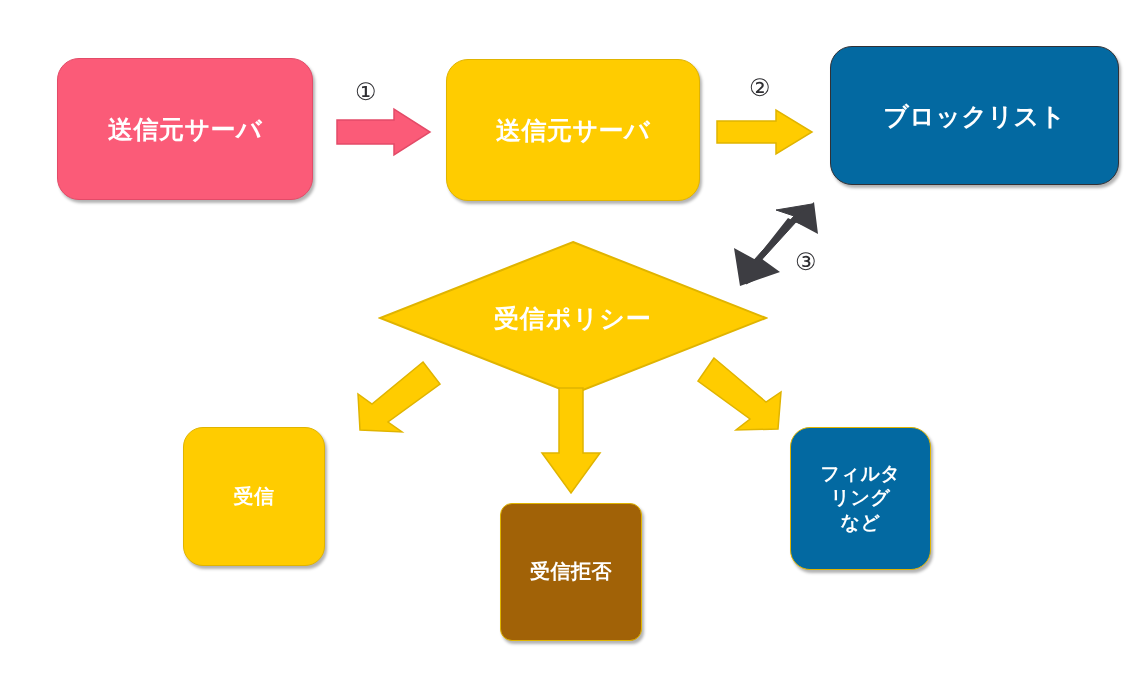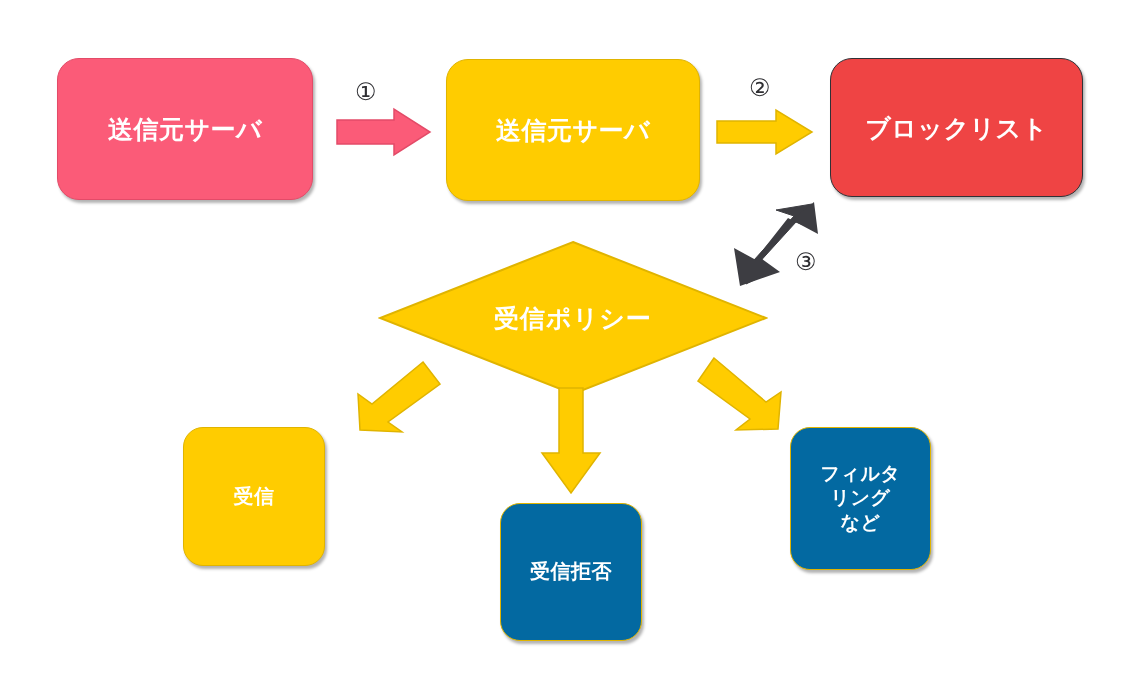--- a/index.html
+++ b/index.html
@@ -44,38 +44,38 @@
     border: 1px solid #e34b68;
     font-size: 25px;
   }
   #node-dest {
     left: 446px; top: 59px;  width: 254px; height: 142px;
     background: #ffcc00;
     border: 1px solid #e0b400;
     font-size: 25px;
   }
   #node-blocklist {
-    left: 830px; top: 58px;  width: 253px; height: 139px;
-    background: #ef4444;
+    left: 830px; top: 46px;  width: 289px; height: 139px;
+    background: #0369a1;
     border: 1px solid #313136;
     font-size: 25px;
   }
   #node-accept {
     left: 183px; top: 427px; width: 142px; height: 139px;
     background: #ffcc00;
     border: 1px solid #e0b400;
     font-size: 20px;
     border-radius: 20px;
   }
   #node-reject {
     left: 500px; top: 503px; width: 142px; height: 138px;
-    background: #0369a1;
+    background: #a16207;
     border: 1px solid #e0b400;
     font-size: 20px;
-    border-radius: 20px;
+    border-radius: 12px;
   }
   #node-filter {
     left: 790px; top: 427px; width: 141px; height: 143px;
     background: #0369a1;
     border: 1px solid #e0b400;
     font-size: 19px;
     border-radius: 20px;
   }
   #node-filter .label { white-space: pre-line; }
 

